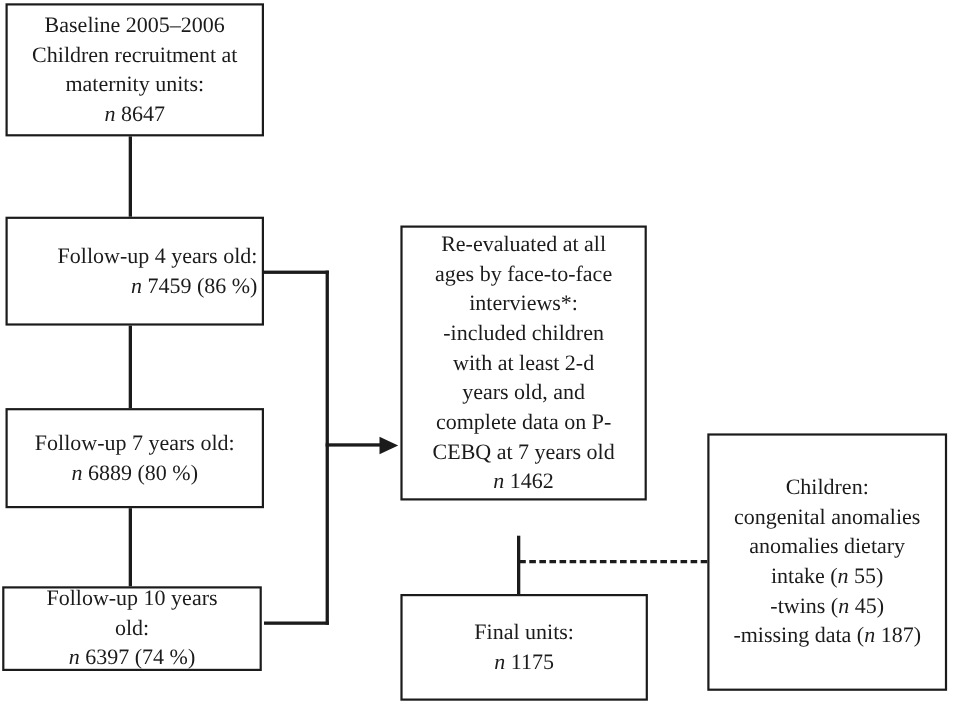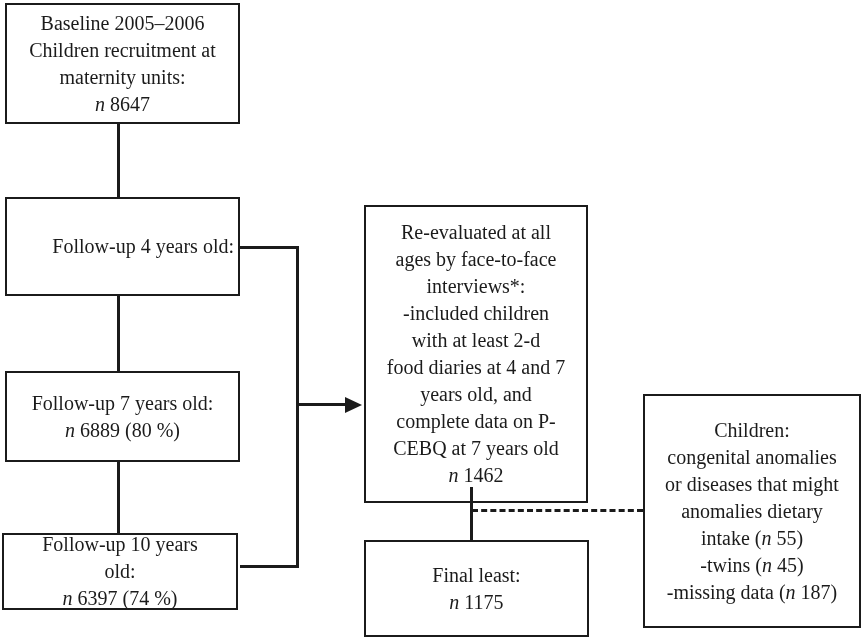--- a/index.html
+++ b/index.html
@@ -50,55 +50,54 @@
 
   <div class="box" style="left:5px; top:3px; width:235px; height:121px;">
     <div class="line">Baseline 2005–2006</div>
     <div class="line">Children recruitment at</div>
     <div class="line">maternity units:</div>
     <div class="line"><span class="it">n</span><span> 8647</span></div>
   </div>
 
   <div class="box" style="left:5px; top:197px; width:235px; height:99px;align-items:flex-end;">
     <div class="line">Follow-up 4 years old:</div>
+    <div class="line"><span class="it">n</span><span> 7459 (86 %)</span></div>
   </div>
 
   <div class="box" style="left:5px; top:371px; width:235px; height:91px;text-align:center;">
     <div class="line">Follow-up 7 years old:</div>
     <div class="line"><span class="it">n</span><span> 6889 (80 %)</span></div>
   </div>
 
   <div class="box" style="left:2px; top:533px; width:236px; height:77px;">
     <div class="line">Follow-up 10 years</div>
     <div class="line">old:</div>
     <div class="line"><span class="it">n</span><span> 6397 (74 %)</span></div>
   </div>
 
-  <div class="box" style="left:364px; top:205px; width:224px; height:298px;">
+  <div class="box" style="left:364px; top:205px; width:224px; height:250px;">
     <div class="line">Re-evaluated at all</div>
     <div class="line">ages by face-to-face</div>
     <div class="line">interviews*:</div>
     <div class="line">-included children</div>
     <div class="line">with at least 2-d</div>
-    <div class="line">food diaries at 4 and 7</div>
     <div class="line">years old, and</div>
     <div class="line">complete data on P-</div>
     <div class="line">CEBQ at 7 years old</div>
     <div class="line"><span class="it">n</span><span> 1462</span></div>
   </div>
 
   <div class="box" style="left:364px; top:540px; width:225px; height:97px;">
-    <div class="line">Final least:</div>
+    <div class="line">Final units:</div>
     <div class="line"><span class="it">n</span><span> 1175</span></div>
   </div>
 
   <div class="box" style="left:643px; top:394px; width:218px; height:234px;">
     <div class="line">Children:</div>
     <div class="line">congenital anomalies</div>
-    <div class="line">or diseases that might</div>
     <div class="line">anomalies dietary</div>
     <div class="line"><span>intake (</span><span class="it">n</span><span> 55)</span></div>
     <div class="line"><span>-twins (</span><span class="it">n</span><span> 45)</span></div>
     <div class="line"><span>-missing data (</span><span class="it">n</span><span> 187)</span></div>
   </div>
 
   <div class="v" style="left:117px; top:124px; height:73px;"></div>
   <div class="v" style="left:117px; top:296px; height:75px;"></div>
   <div class="v" style="left:117px; top:462px; height:71px;"></div>
 

